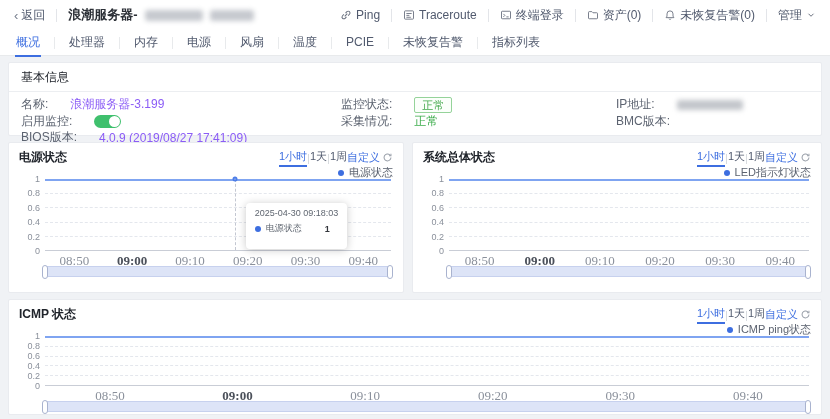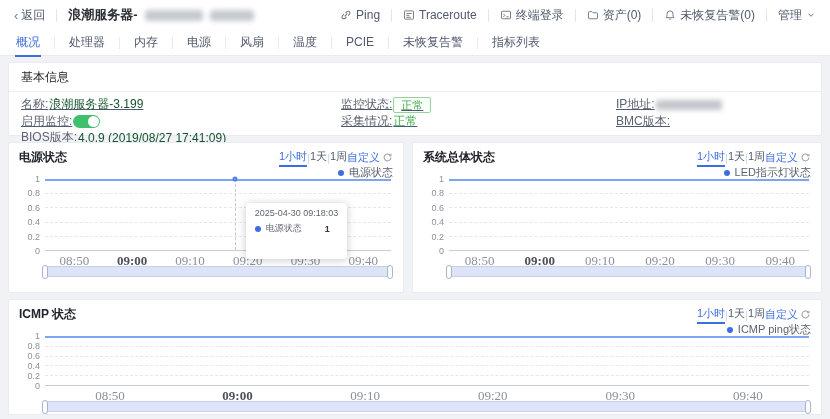--- a/index.html
+++ b/index.html
@@ -35,23 +35,23 @@
   .tab-sep { align-self: center; width: 1px; height: 12px; background: #e8eaec; }
 
   
   .content { padding: 6px 8px 0; display: flex; flex-direction: column; gap: 6px; }
   .card { background: #fff; border: 1px solid #e9ebef; border-radius: 2px; }
 
   
   .info-card { height: 74px; }
   .info-title { font-weight: normal; color: #20242b; padding: 6px 12px 5px; border-bottom: 1px solid #eceef1; }
   .info-body { display: grid; grid-template-columns: 320px 275px 1fr; padding: 5px 12px 4px; }
-  .field { height: 15px; display: flex; align-items: center; gap: 1px; white-space: nowrap; text-decoration: underline; }
+  .field { height: 15px; display: flex; align-items: center; gap: 22px; white-space: nowrap; }
   .field .lbl { color: #5c6370; }
-  .field .val { color: #14532d; }
+  .field .val { color: #8b5cf6; }
   .toggle { width: 27px; height: 13px; border-radius: 8px; background: #3fc06d; position: relative; cursor: pointer; }
   .toggle::after { content: ""; position: absolute; right: 1px; top: 1px; width: 11px; height: 11px;
                    border-radius: 50%; background: #fff; }
   .badge-ok { font-size: 11px; color: #46a94e; border: 1px solid #95d39a; background: #fbfffb;
               border-radius: 2px; padding: 0 7px; line-height: 14px; }
   .green-text { color: #3fae4e; }
   .ip-blur { width: 66px; height: 10px; border-radius: 2px; background: #c3c6cb; filter: blur(2.5px); }
 
   
   .charts-row { display: flex; gap: 8px; }
@@ -76,21 +76,21 @@
   .plot-sm { height: 72px; }
   .plot-xs { height: 50px; }
   .plot-area { position: absolute; inset: 0; border-bottom: 1px solid #c9cdd6; }
   .gridline { position: absolute; left: 0; right: 0; border-top: 1px dashed #e4e7ed; }
   .series-line { position: absolute; top: 0; left: 0; right: 0; border-top: 2px solid #7FA4F1; }
   .ylabel { position: absolute; left: -26px; width: 21px; text-align: right;
             font-size: 9px; color: #8a909b; transform: translateY(-50%); }
   .hover-line { position: absolute; top: 0; bottom: 0; border-left: 1px dashed #c3c7d1; }
   .hover-dot { position: absolute; width: 5px; height: 5px; border-radius: 50%; background: #fff;
                border: 2px solid #4C7DE8; transform: translate(-50%,-50%); }
-  .tooltip { position: absolute; background: #fff; border-radius: 4px; padding: 5px 9px 24px;
+  .tooltip { position: absolute; background: #fff; border-radius: 4px; padding: 5px 9px 14px;
              box-shadow: 0 1px 8px rgba(0,0,0,.22); font-size: 9px; color: #5f6670; z-index: 5;
              white-space: nowrap; }
   .tt-row { display: flex; align-items: center; gap: 5px; margin-top: 4px; }
   .tt-dot { width: 6px; height: 6px; border-radius: 50%; background: #3D6EE0; }
   .tt-val { margin-left: 18px; color: #33363c; font-weight: bold; }
 
   .x-axis { position: relative; height: 13px; margin-left: 26px; margin-right: 2px;
             font-size: 13px; color: #8a909b; font-family: Liberation Serif, serif; }
   .xtick { position: absolute; top: 2px; transform: translateX(-50%); }
   .xtick.bold { color: #4b505a; font-weight: bold; }

